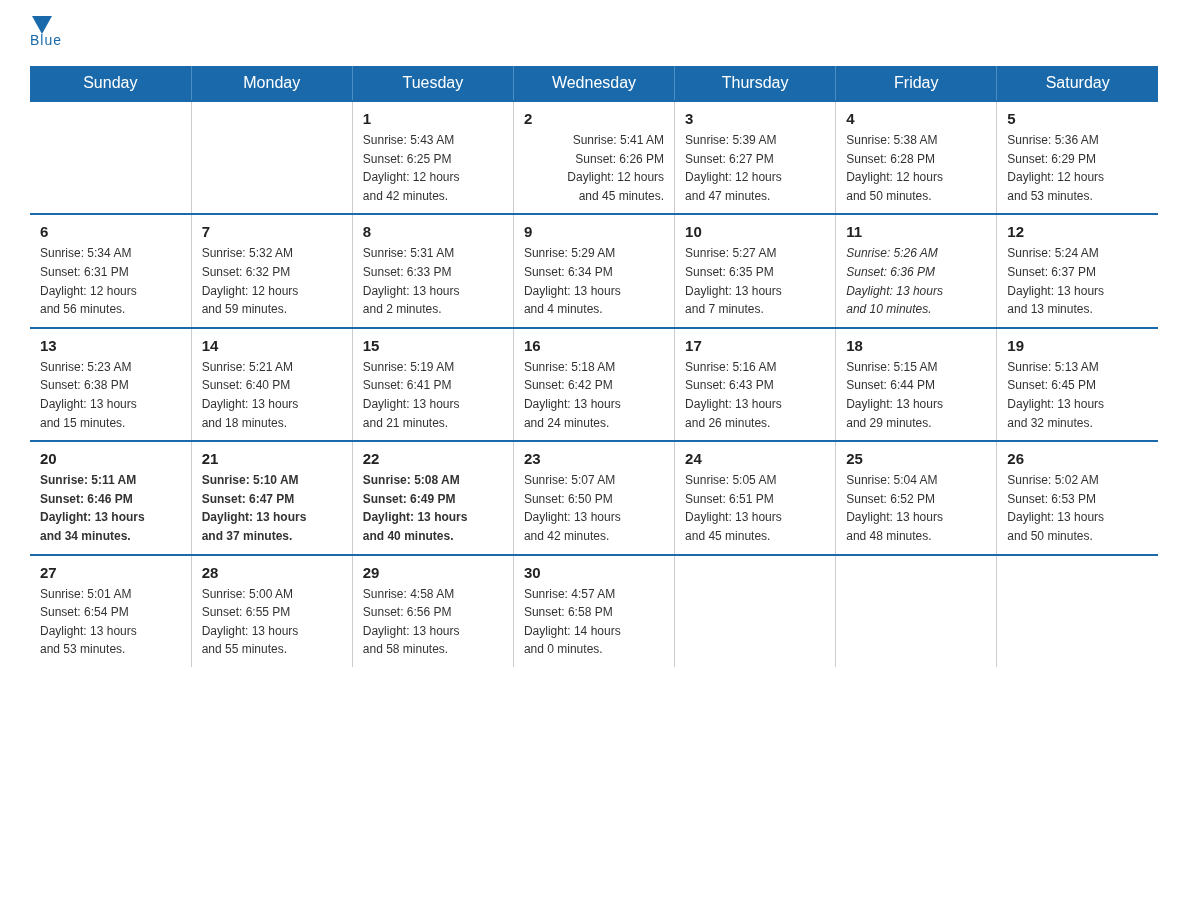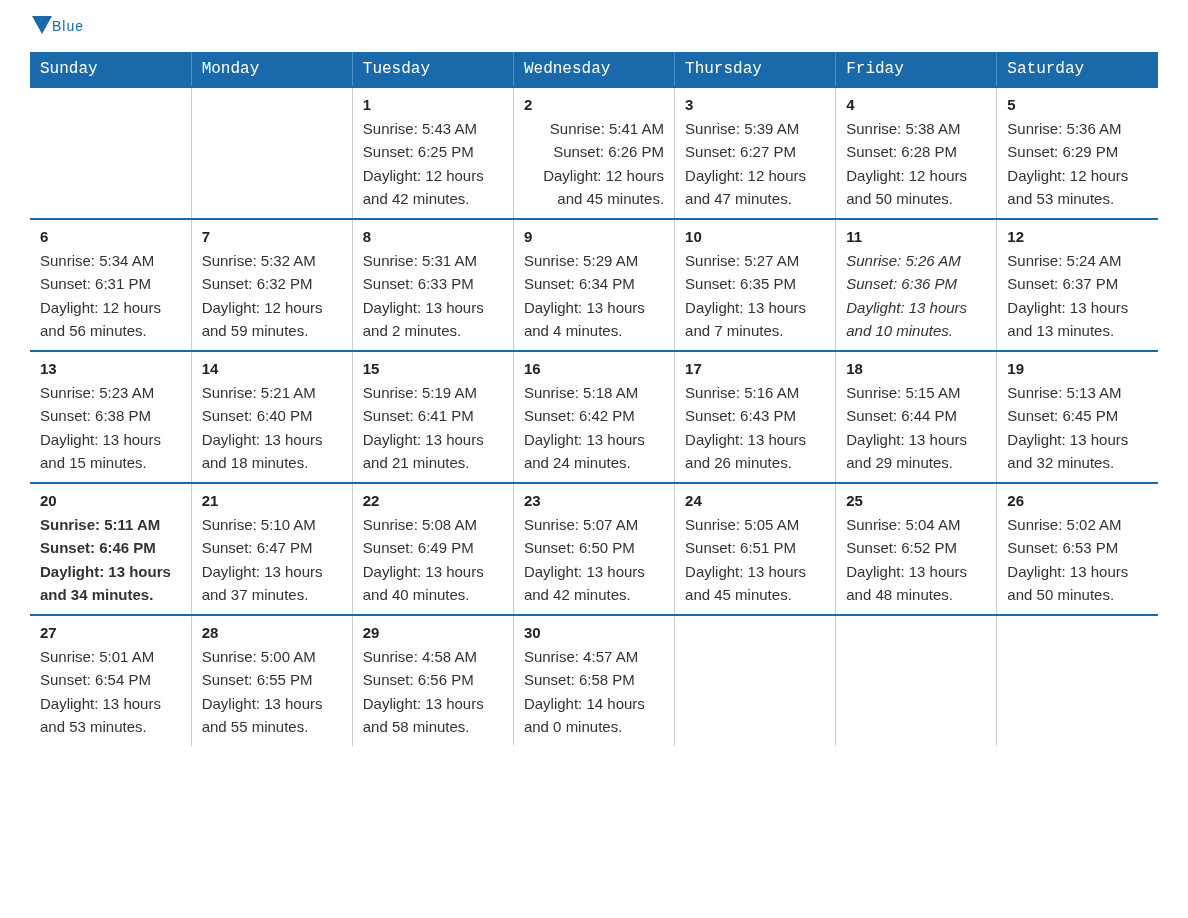--- a/index.html
+++ b/index.html
@@ -11,21 +11,21 @@
       padding: 20px 30px;
     }
     .header {
       display: flex;
       justify-content: space-between;
       align-items: flex-start;
       margin-bottom: 18px;
     }
     .logo {
       display: flex;
-      flex-direction: row;
+      flex-direction: column;
       align-items: flex-start;
     }
     .logo-text {
       display: flex;
       align-items: center;
       font-size: 28px;
       font-weight: bold;
       color: #333;
     }
     .logo-general {
@@ -65,25 +65,24 @@
       margin-top: 4px;
     }
     .calendar {
       width: 100%;
       border-collapse: collapse;
     }
     .calendar thead tr th {
       background-color: #1a6aab;
       color: #fff;
       padding: 8px 10px;
-      text-align: left;
+      text-align: center;
       font-size: 16px;
       font-weight: normal;
       border-right: 1px solid #4a90c4;
-      font-family: Liberation Mono, monospace;
     }
     .calendar thead tr th:last-child {
       border-right: none;
     }
     .calendar tbody tr td {
       vertical-align: top;
       padding: 8px 10px;
       border-top: 2px solid #1a6aab;
       border-right: 1px solid #ccc;
       font-size: 13px;
@@ -98,21 +97,21 @@
     .calendar tbody tr td.empty {
       background: #fff;
     }
     .day-number {
       font-size: 15px;
       font-weight: bold;
       color: #222;
       margin-bottom: 4px;
     }
     .day-info {
-      font-size: 15px;
+      font-size: 12px;
       color: #333;
       line-height: 1.55;
     }
   </style>
 </head>
 <body>
 
 <div class="header">
   <div class="logo">
     <div class="logo-text">
@@ -285,28 +284,28 @@
       <tr>
         <td>
           <div class="day-number">20</div>
           <div class="day-info" style="white-space: pre-line; font-weight: bold;">Sunrise: 5:11 AM
 Sunset: 6:46 PM
 Daylight: 13 hours
 and 34 minutes.</div>
         </td>
         <td>
           <div class="day-number">21</div>
-          <div class="day-info" style="white-space: pre-line;">Sunrise: 5:10 AM
+          <div class="day-info" style="white-space: pre-line; font-weight: bold;">Sunrise: 5:10 AM
 Sunset: 6:47 PM
 Daylight: 13 hours
 and 37 minutes.</div>
         </td>
         <td>
           <div class="day-number">22</div>
-          <div class="day-info" style="white-space: pre-line;">Sunrise: 5:08 AM
+          <div class="day-info" style="white-space: pre-line; font-weight: bold;">Sunrise: 5:08 AM
 Sunset: 6:49 PM
 Daylight: 13 hours
 and 40 minutes.</div>
         </td>
         <td>
           <div class="day-number">23</div>
           <div class="day-info" style="white-space: pre-line;">Sunrise: 5:07 AM
 Sunset: 6:50 PM
 Daylight: 13 hours
 and 42 minutes.</div>

